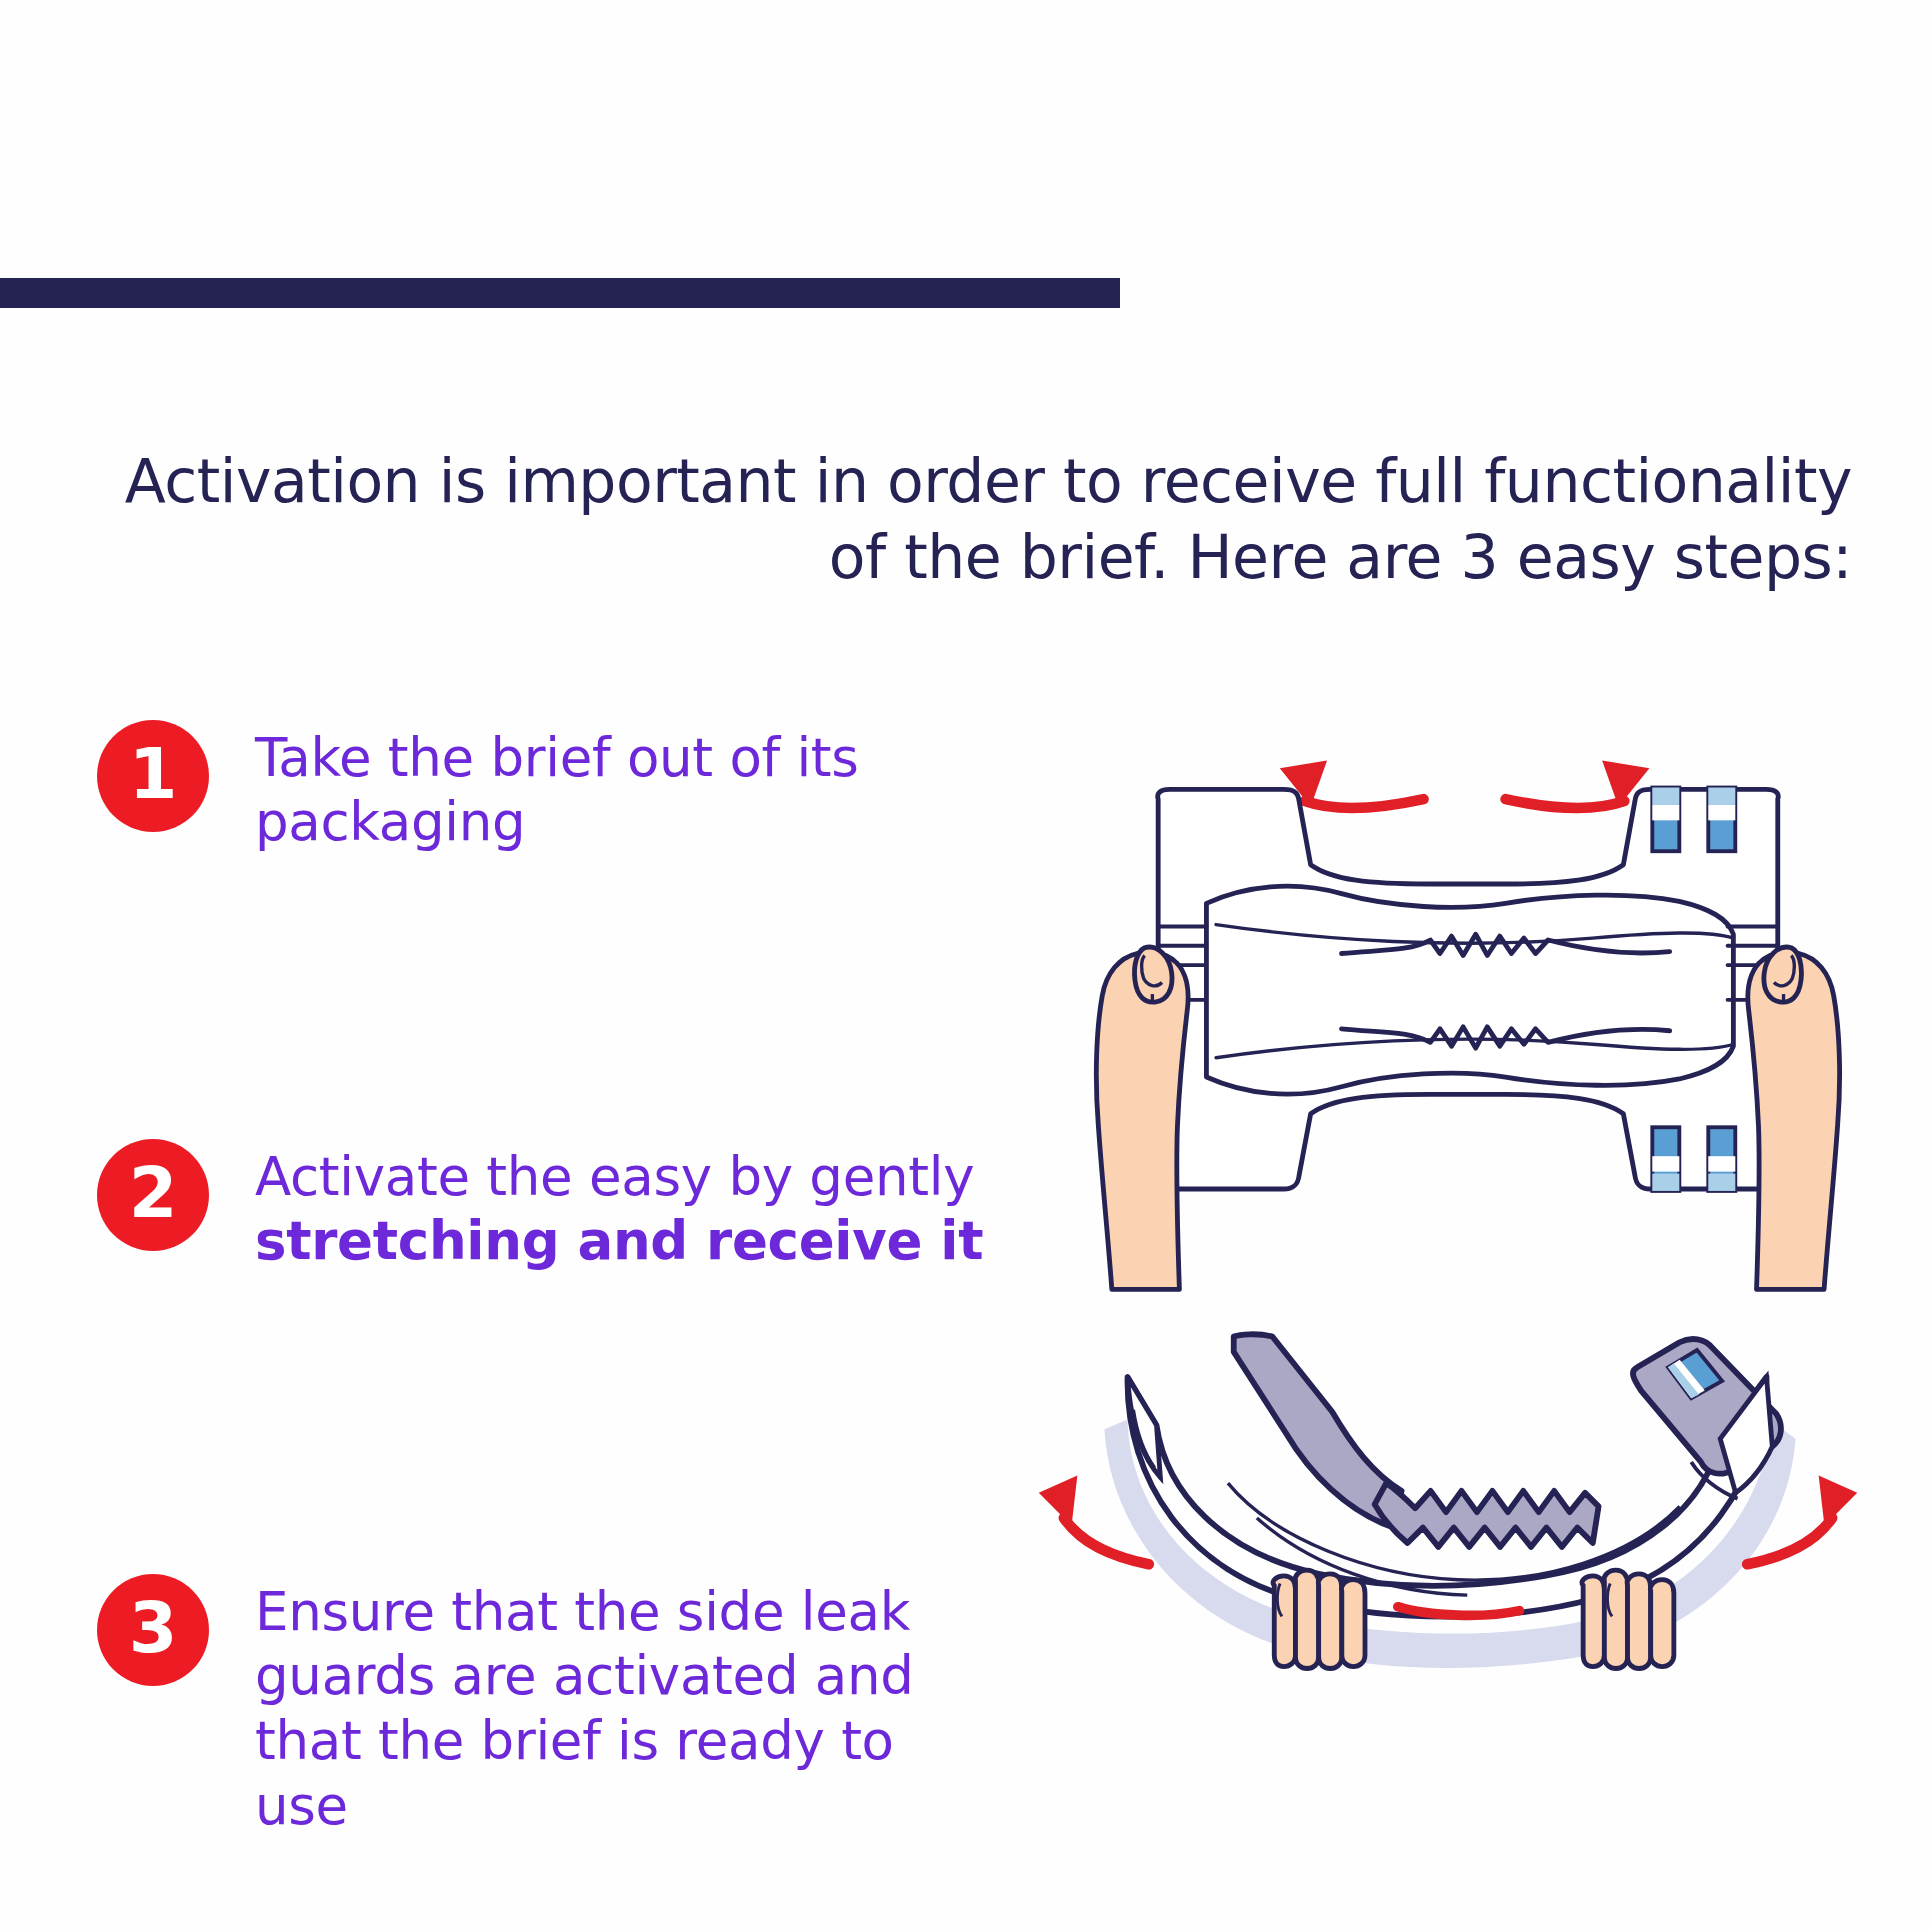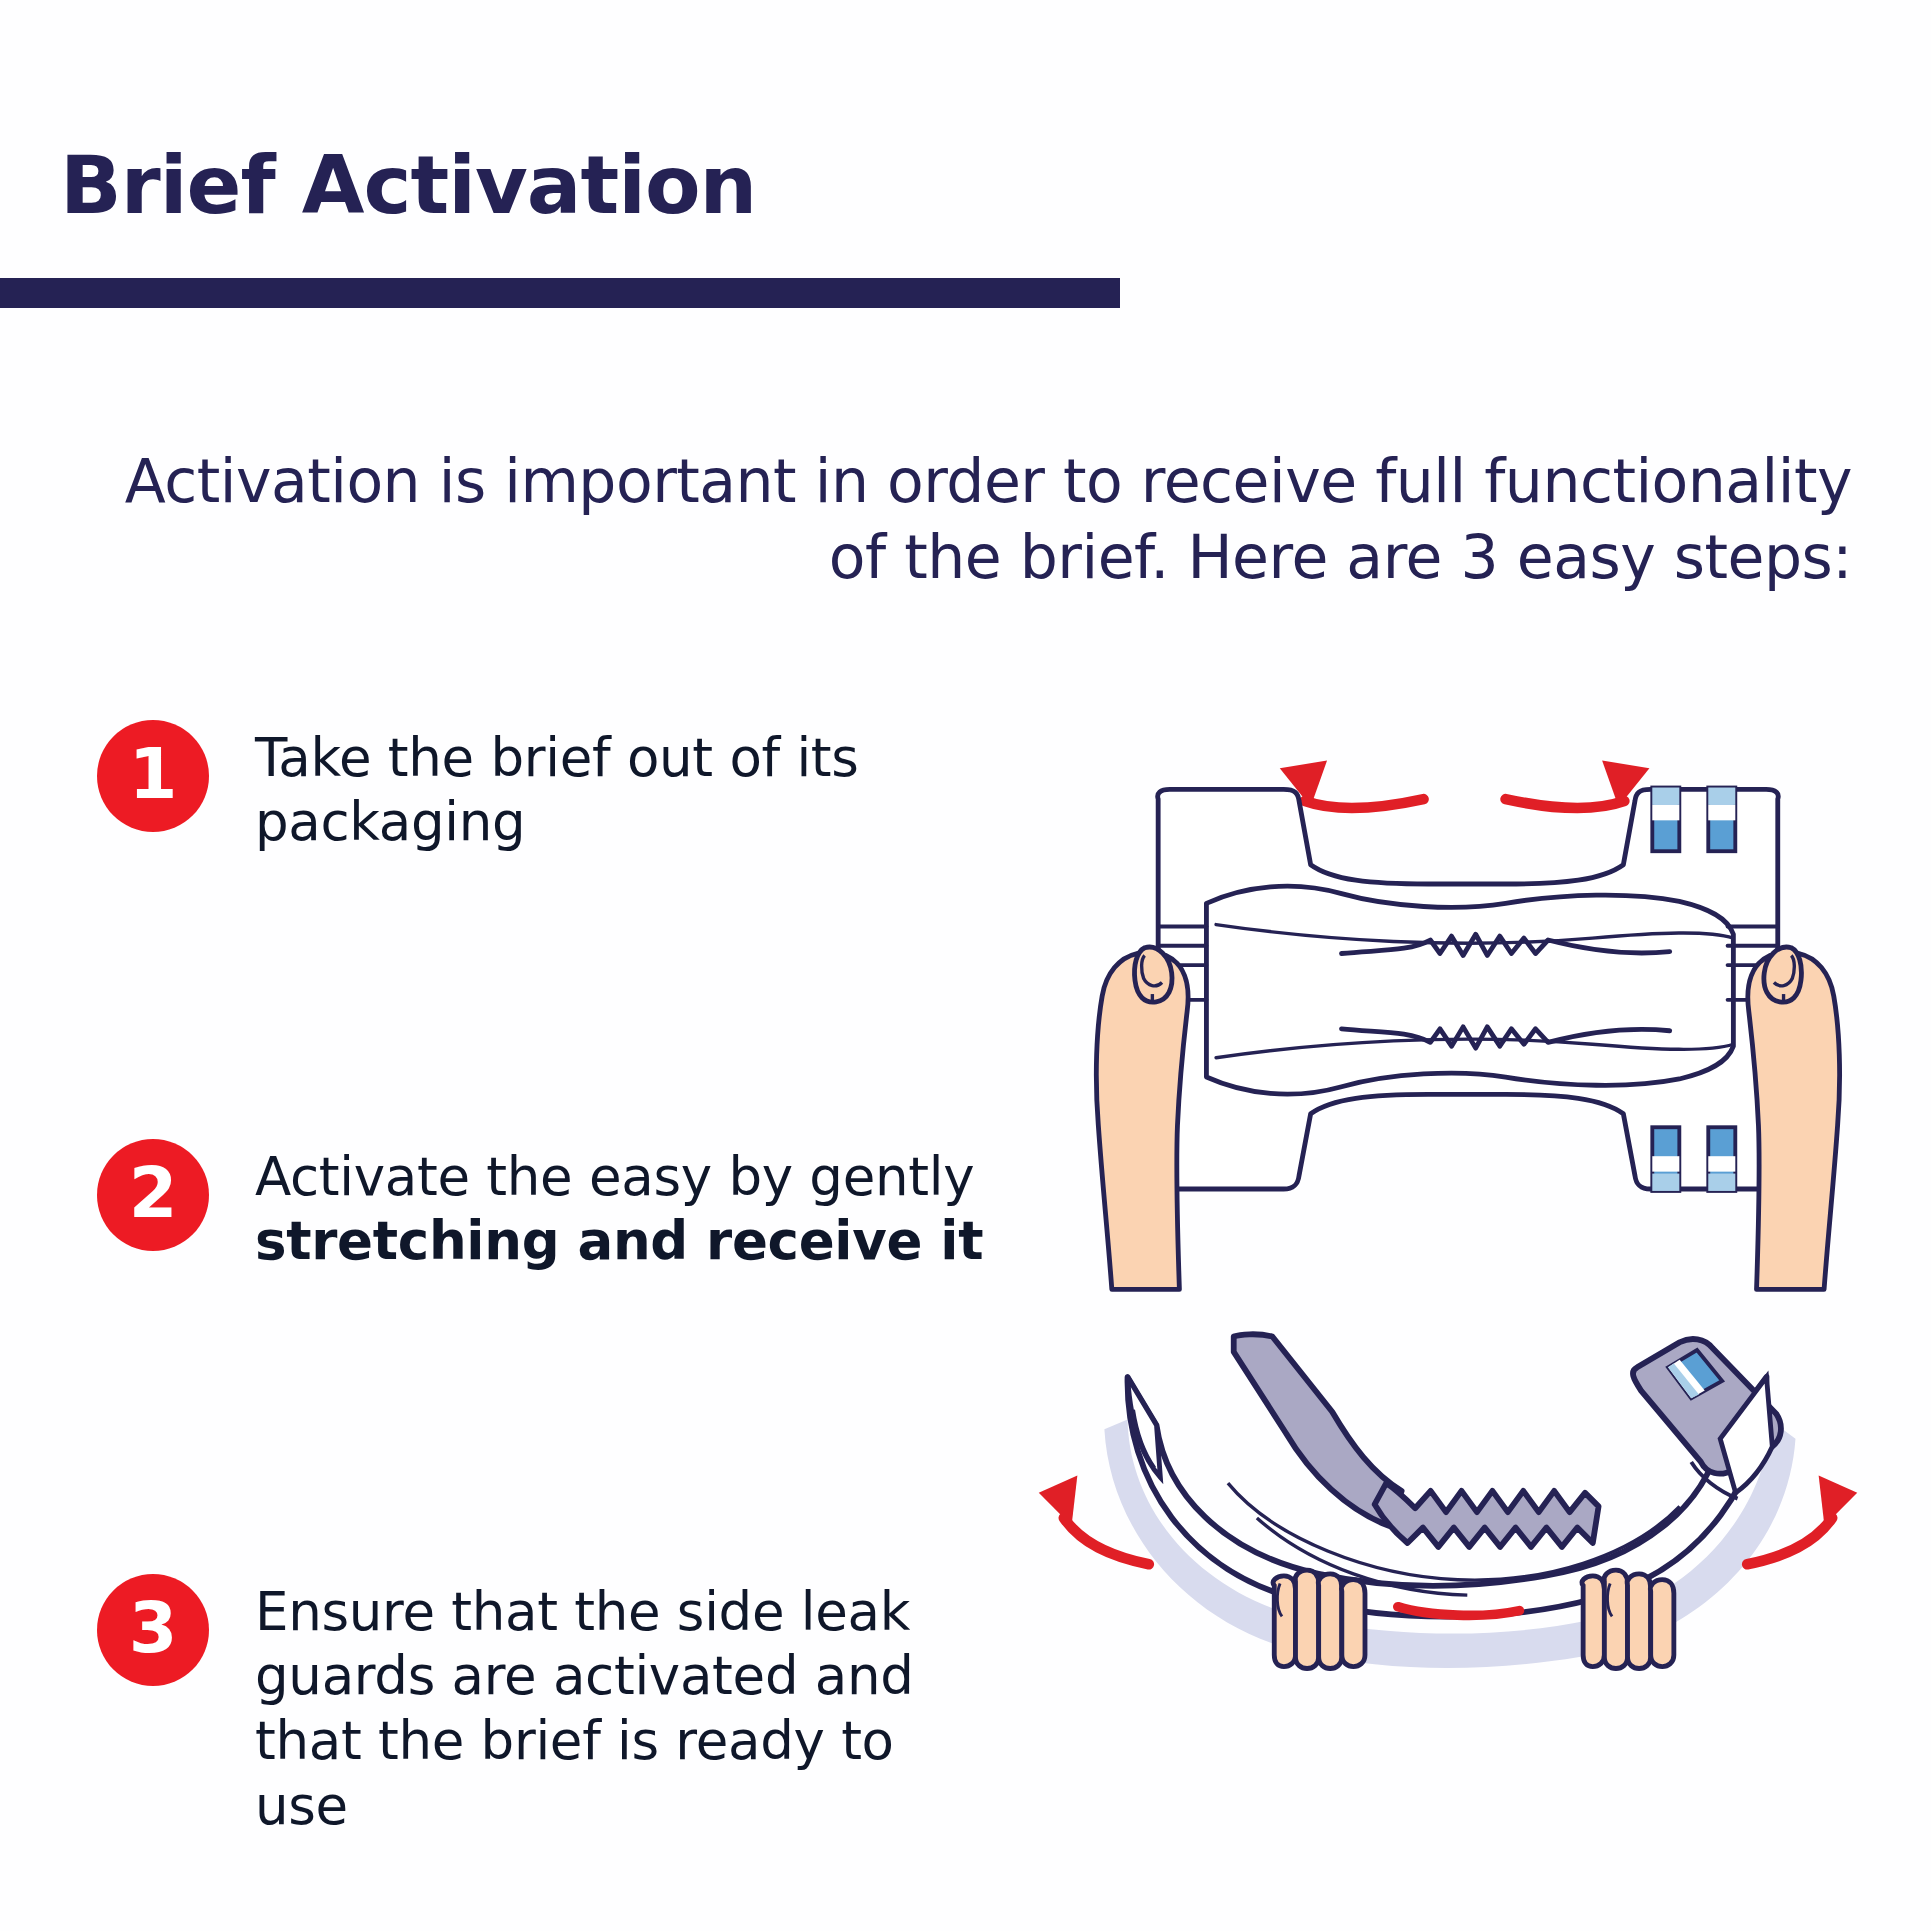--- a/index.html
+++ b/index.html
@@ -80,21 +80,21 @@
     align-items:center;
     justify-content:center;
     line-height:1;
     padding-bottom:3.9px;
   }
   .step-text {
     margin-left:46px;
     padding-top:5.8px;
     font-size:53px;
     line-height:1.22;
-    color:#0f172a;
+    color:#6d28d9;
     letter-spacing:-0.3px;
     max-width:734px;
   }
   .step-text b { font-weight:bold; }
 
   
   .illus-1 {
     position:absolute;
     left:1052px; top:710px;
     width:830px; height:599px;
@@ -104,21 +104,20 @@
     left:1004px; top:1294px;
     width:888px; height:444px;
   }
   .illus-1 svg, .illus-2 svg { display:block; width:100%; height:100%; }
 </style>
 </head>
 <body>
 
 <div class="page">
 
-  <h1 class="page-title">Brief Activation</h1>
 
   <div class="title-rule"></div>
 
 
   <p class="intro">Activation is important in order to receive full functionality of the brief. Here are 3 easy steps:</p>
 
   <div class="steps">
 
     <div class="step step-1">
       <div class="badge">1</div>

